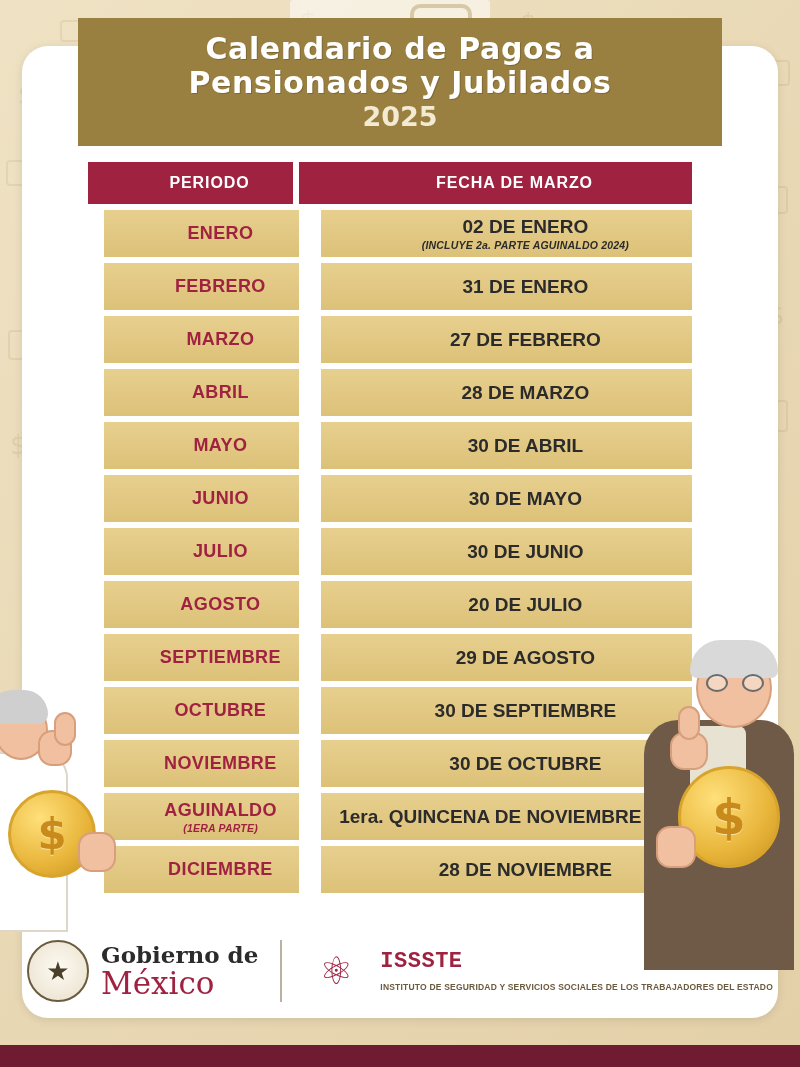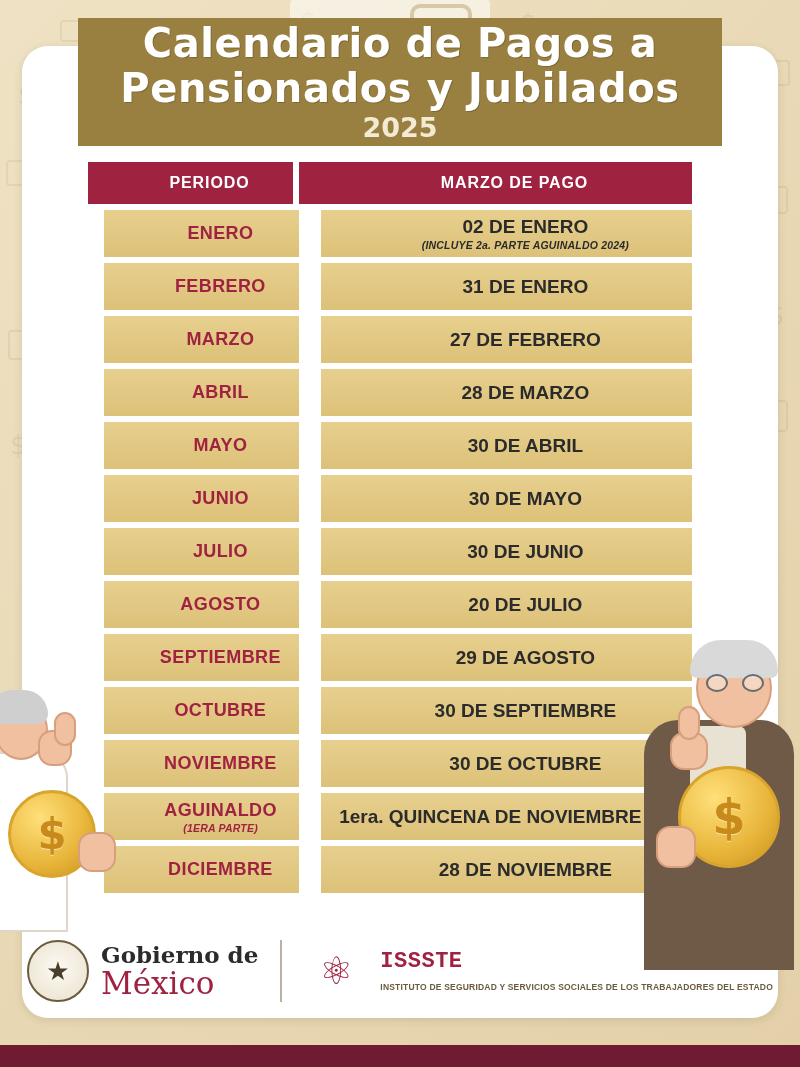--- a/index.html
+++ b/index.html
@@ -49,21 +49,21 @@
     width: 644px; height: 128px;
     background: #9a8040;
     display: flex; flex-direction: column;
     align-items: center; justify-content: center;
     color: #ffffff;
     z-index: 4;
   }
   .title-band .l1, .title-band .l2 {
     font-family: "DejaVu Sans", sans-serif;
     font-weight: bold;
-    font-size: 40px;
+    font-size: 30px;
     letter-spacing: .6px;
     line-height: 1.12;
     text-shadow: 1px 1px 0 rgba(0,0,0,.18);
   }
   .title-band .year {
     font-family: "DejaVu Sans", sans-serif;
     font-weight: bold;
     font-size: 27px;
     color: #f3ead4;
     margin-top: 2px;
@@ -294,21 +294,21 @@
 
   <div class="title-band">
     <div class="l1">Calendario de Pagos a</div>
     <div class="l2">Pensionados y Jubilados</div>
     <div class="year">2025</div>
   </div>
 
   <div class="table">
     <div class="row head">
       <div class="cell c-per">PERIODO</div>
-      <div class="cell c-fec">MARZO DE PAGO</div>
+      <div class="cell c-fec">FECHA DE MARZO</div>
     </div>
     <div class="body" id="tbody">
         <div class="row">
           <div class="cell c-per">
             <div>ENERO</div>
           </div>
           <div class="cell c-fec">
             <div class="">02 DE ENERO</div>
             <div class="sub">(INCLUYE 2a. PARTE AGUINALDO 2024)</div>
           </div>

